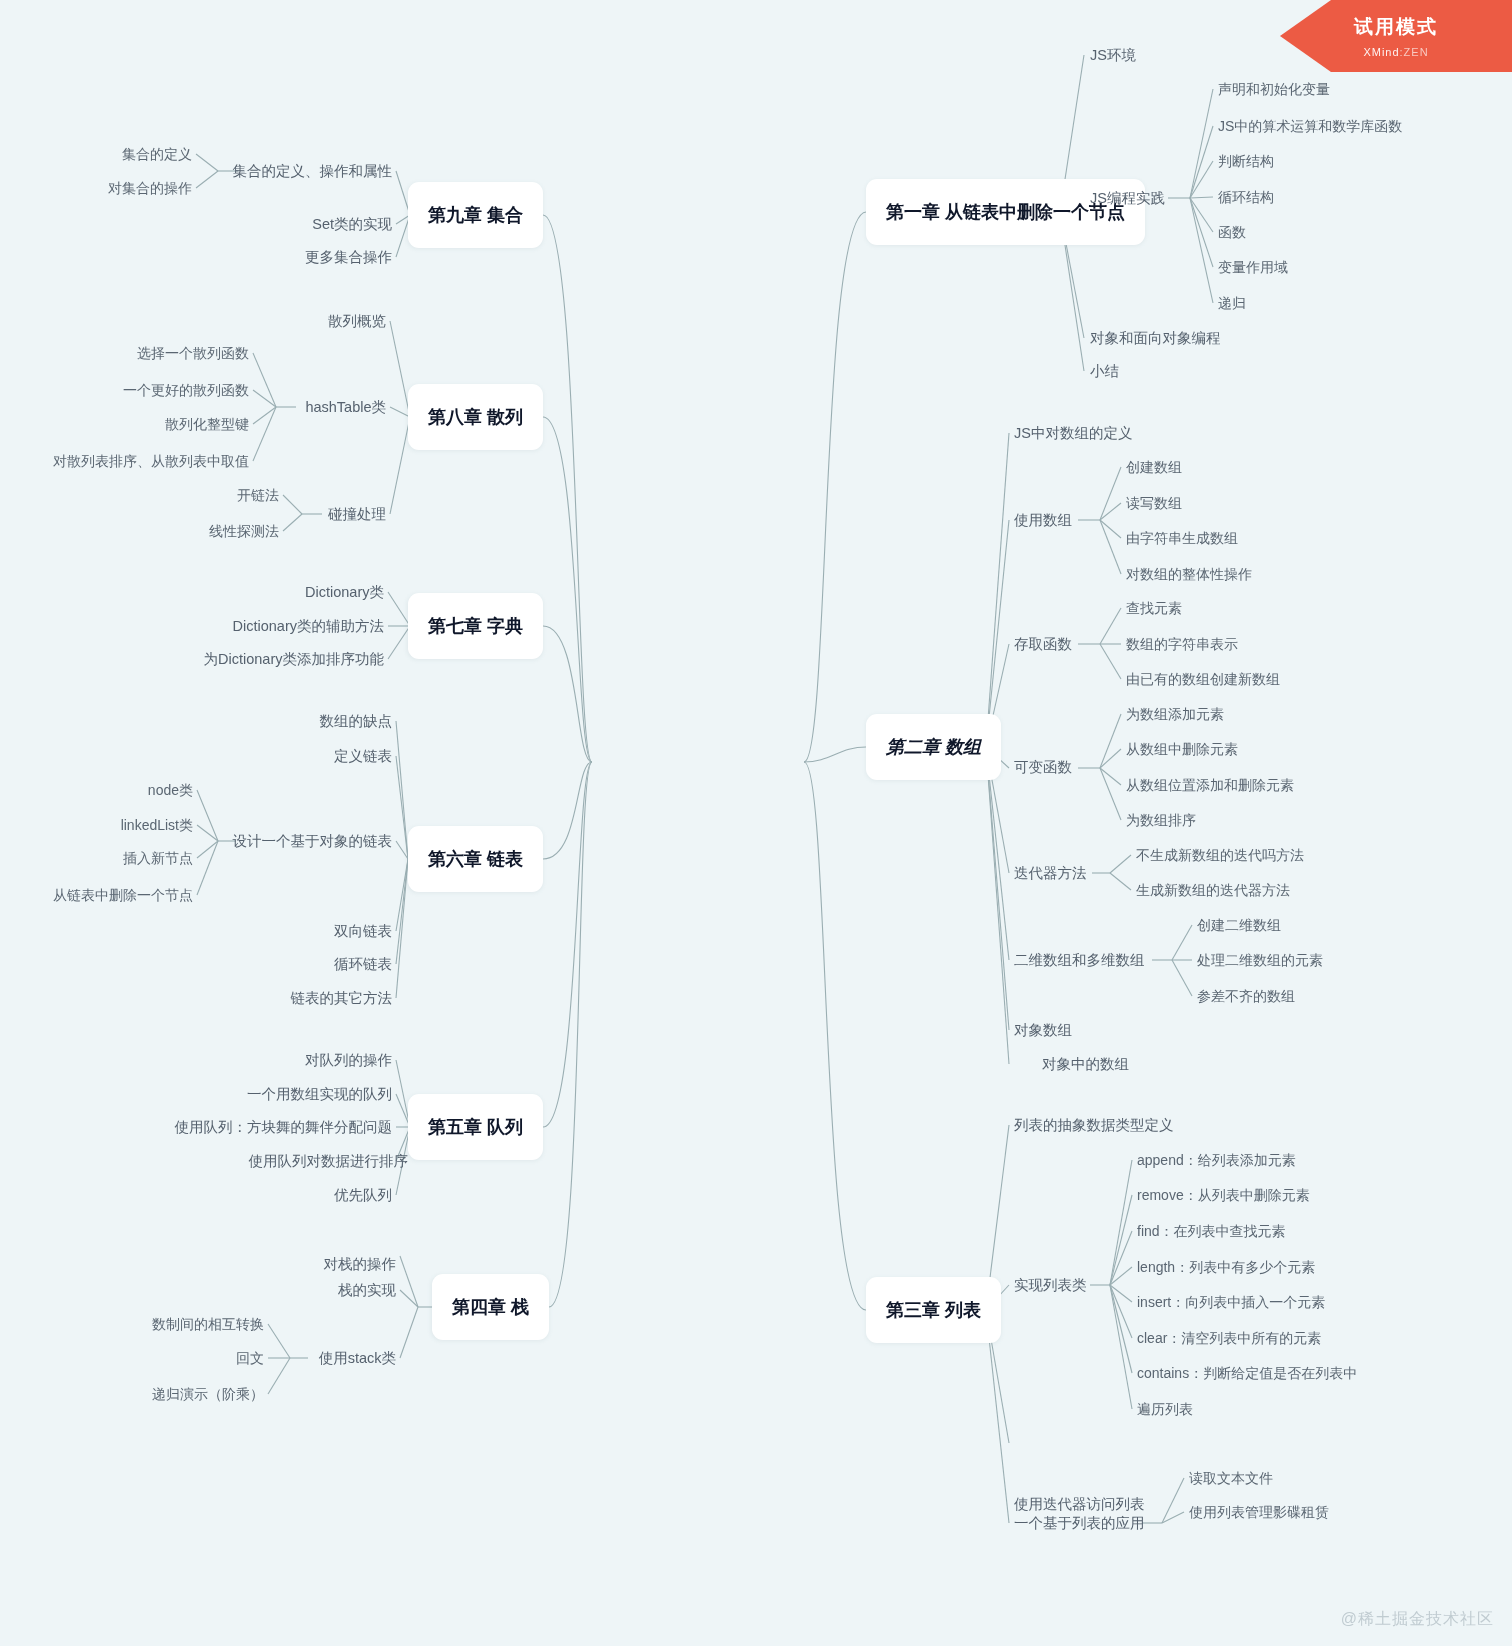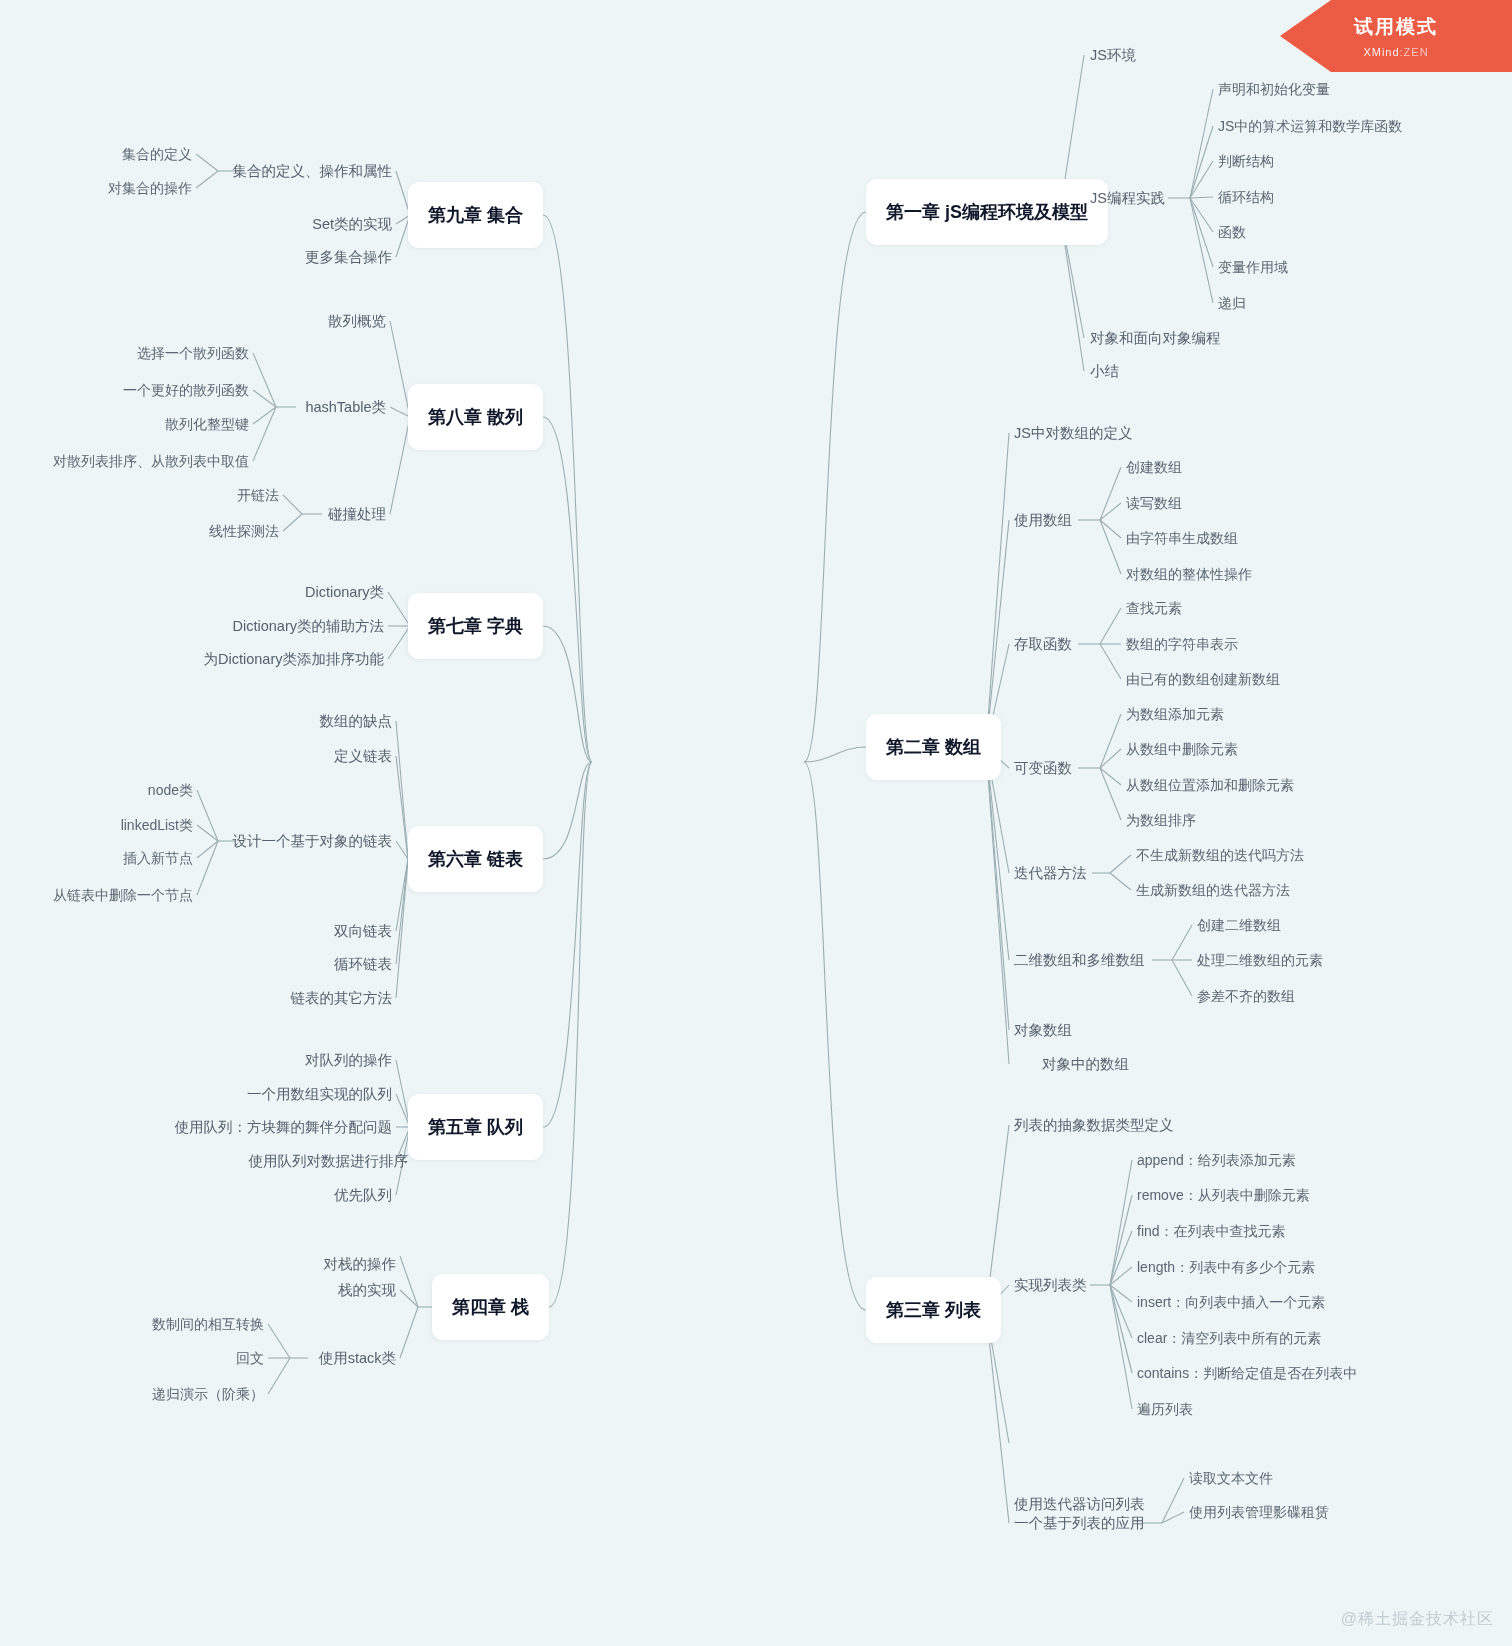--- a/index.html
+++ b/index.html
@@ -248,38 +248,38 @@
     <line x1="418" y1="1307" x2="400" y2="1290"></line>
     <line x1="418" y1="1307" x2="400" y2="1358"></line>
 
     <line x1="308" y1="1358" x2="290" y2="1358"></line>
     <line x1="290" y1="1358" x2="268" y2="1324"></line>
     <line x1="290" y1="1358" x2="268" y2="1358"></line>
     <line x1="290" y1="1358" x2="268" y2="1394"></line>
   </svg>
 
 
-  <div class="node chapter a-l" style="left:866px; top:212px;">第一章 jS编程环境及模型</div>
+  <div class="node chapter a-l" style="left:866px; top:212px;">第一章 从链表中删除一个节点</div>
   <div class="node sub a-l" style="left:1090px; top:55px;">JS环境</div>
   <div class="node sub a-l" style="left:1090px; top:198px;">JS编程实践</div>
   <div class="node sub a-l" style="left:1090px; top:338px;">对象和面向对象编程</div>
   <div class="node sub a-l" style="left:1090px; top:371px;">小结</div>
   <div class="node sub lvl3 a-l" style="left:1218px; top:89px;">声明和初始化变量</div>
   <div class="node sub lvl3 a-l" style="left:1218px; top:126px;">JS中的算术运算和数学库函数</div>
   <div class="node sub lvl3 a-l" style="left:1218px; top:161px;">判断结构</div>
   <div class="node sub lvl3 a-l" style="left:1218px; top:197px;">循环结构</div>
   <div class="node sub lvl3 a-l" style="left:1218px; top:232px;">函数</div>
   <div class="node sub lvl3 a-l" style="left:1218px; top:267px;">变量作用域</div>
   <div class="node sub lvl3 a-l" style="left:1218px; top:303px;">递归</div>
 
-  <div class="node chapter a-l" style="left:866px; top:747px;">第二章 数组</div>
+  <div class="node chapter a-l" style="left:866px; top:747px;font-style:italic;">第二章 数组</div>
   <div class="node sub a-l" style="left:1014px; top:433px;">JS中对数组的定义</div>
   <div class="node sub a-l" style="left:1014px; top:520px;">使用数组</div>
   <div class="node sub a-l" style="left:1014px; top:644px;">存取函数</div>
-  <div class="node sub a-l" style="left:1014px; top:768px;">可变函数</div>
+  <div class="node sub a-l" style="left:1014px; top:768px;font-family:Liberation Mono, monospace;">可变函数</div>
   <div class="node sub a-l" style="left:1014px; top:873px;">迭代器方法</div>
   <div class="node sub a-l" style="left:1014px; top:960px;">二维数组和多维数组</div>
   <div class="node sub a-l" style="left:1014px; top:1030px;">对象数组</div>
   <div class="node sub a-l" style="left:1042px; top:1064px;text-align:center;">对象中的数组</div>
 
   <div class="node sub lvl3 a-l" style="left:1126px; top:467px;">创建数组</div>
   <div class="node sub lvl3 a-l" style="left:1126px; top:503px;">读写数组</div>
   <div class="node sub lvl3 a-l" style="left:1126px; top:538px;">由字符串生成数组</div>
   <div class="node sub lvl3 a-l" style="left:1126px; top:574px;">对数组的整体性操作</div>
 

